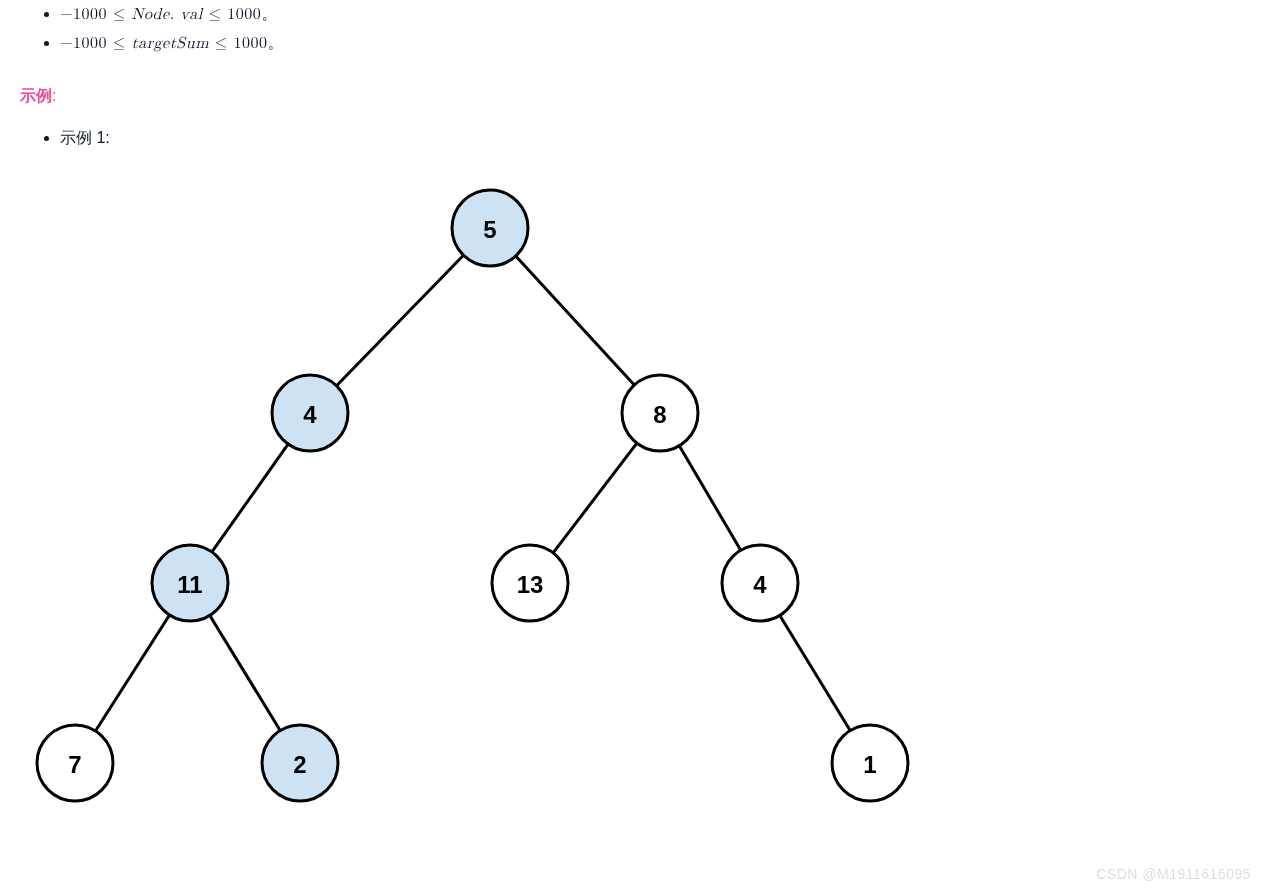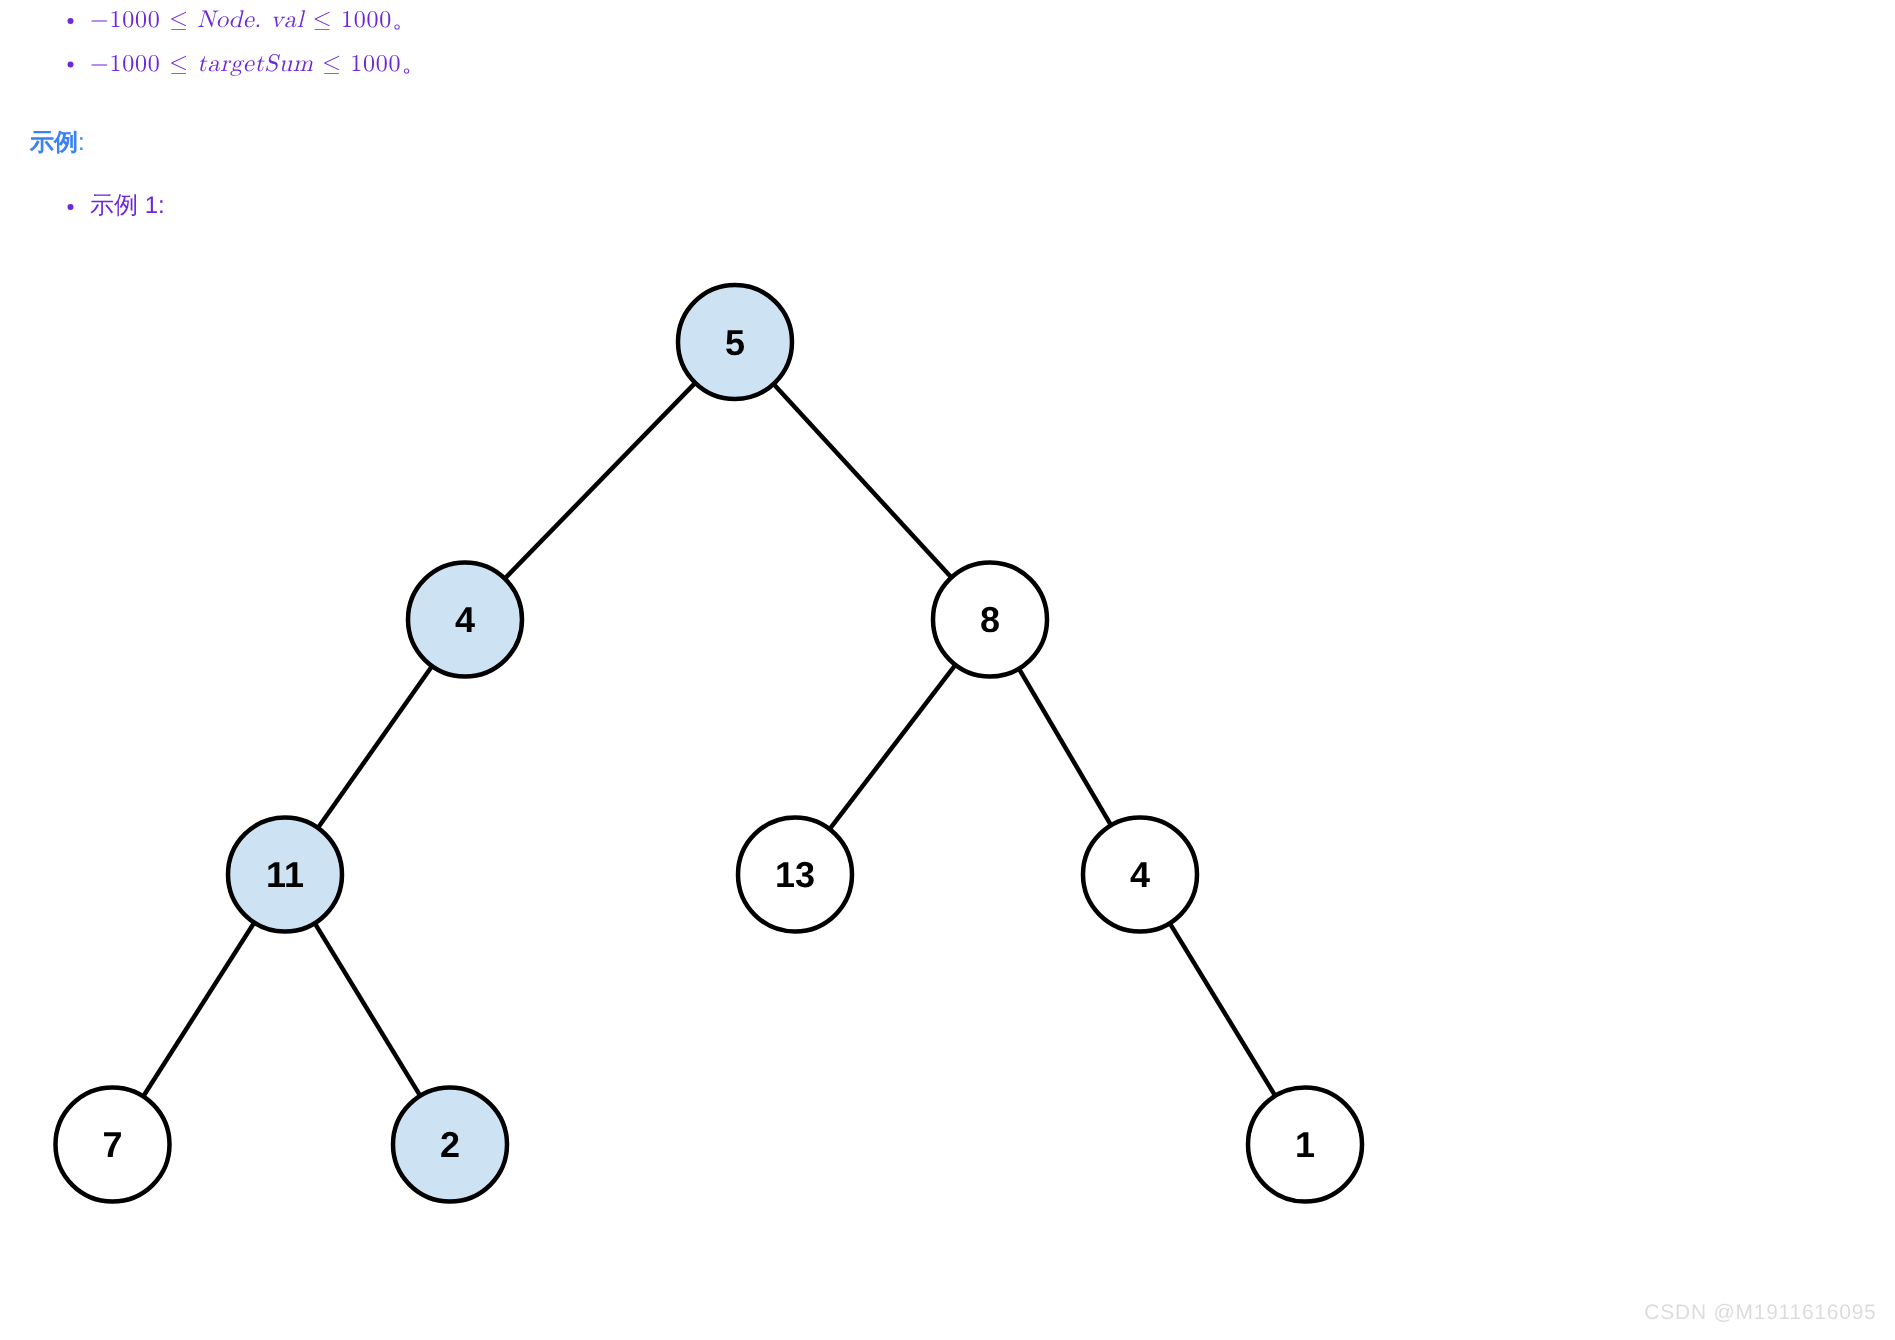--- a/index.html
+++ b/index.html
@@ -5,26 +5,26 @@
   body {
     margin: 0;
     padding: 0 20px;
     font-family: "Helvetica Neue", Arial, "PingFang SC", "Hiragino Sans GB", "Microsoft YaHei", sans-serif;
     color: #4f5b66;
     font-size: 16px;
     line-height: 1.8;
     background: #fff;
   }
   ul { margin: 0; padding-left: 40px; }
-  li { color: #6d28d9; font-size: 16px; }
+  li { color: #0f172a; font-size: 16px; }
   .math { font-family: "Cambria Math", "Latin Modern Math", Georgia, serif; font-style: italic; letter-spacing: .5px;}
   .norm { font-style: normal; }
   .punct { font-family: "Microsoft YaHei", sans-serif; font-style: normal;}
   h4 {
-    color: #3b82f6;
+    color: #ec4899;
     font-weight: 700;
     font-size: 16px;
     margin: 24px 0 14px 0;
   }
   h4 span.colon{ font-weight:400;}
   .diagram-wrap { margin-top: 20px; margin-bottom: 10px; }
   svg { display:block;}
   .node circle {
     stroke: #000;
     stroke-width: 3;

